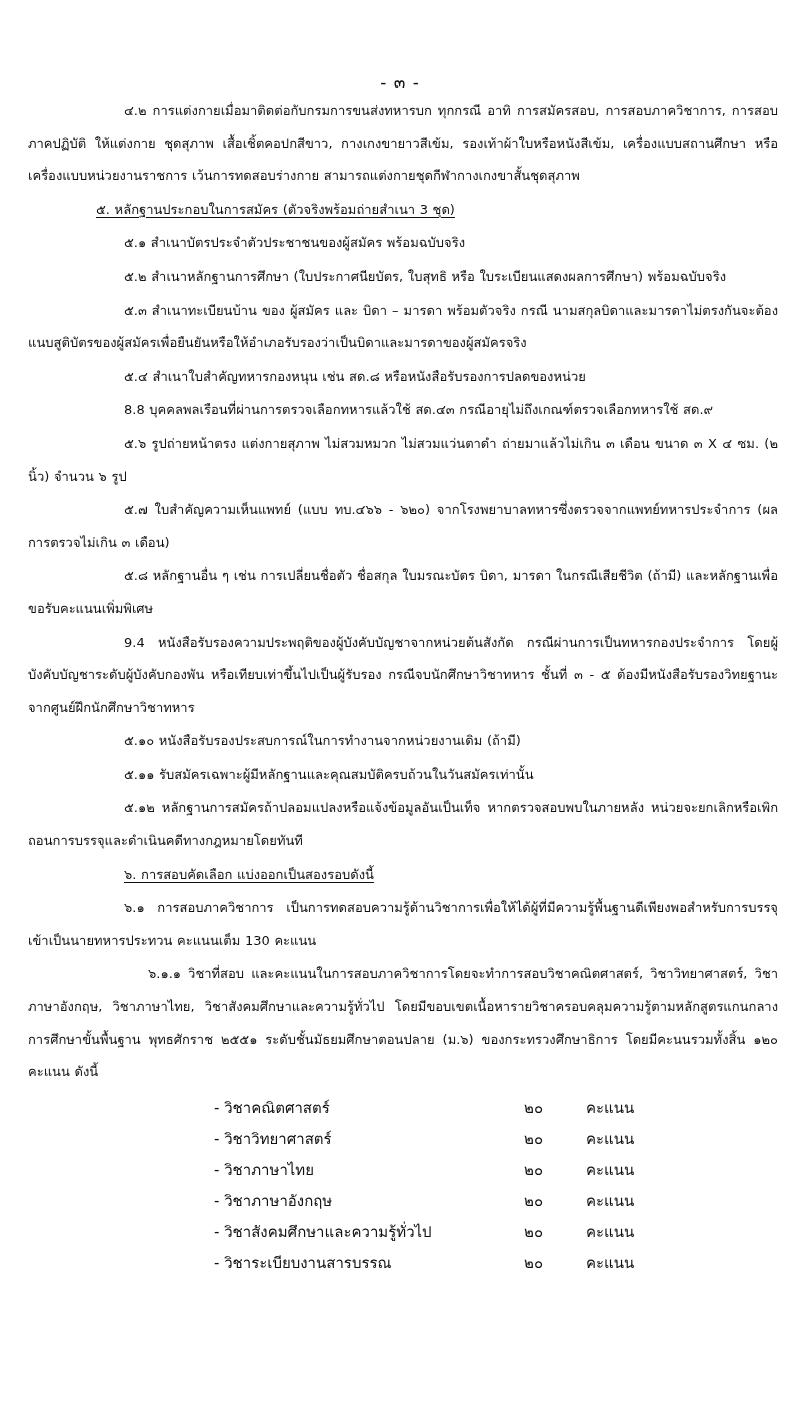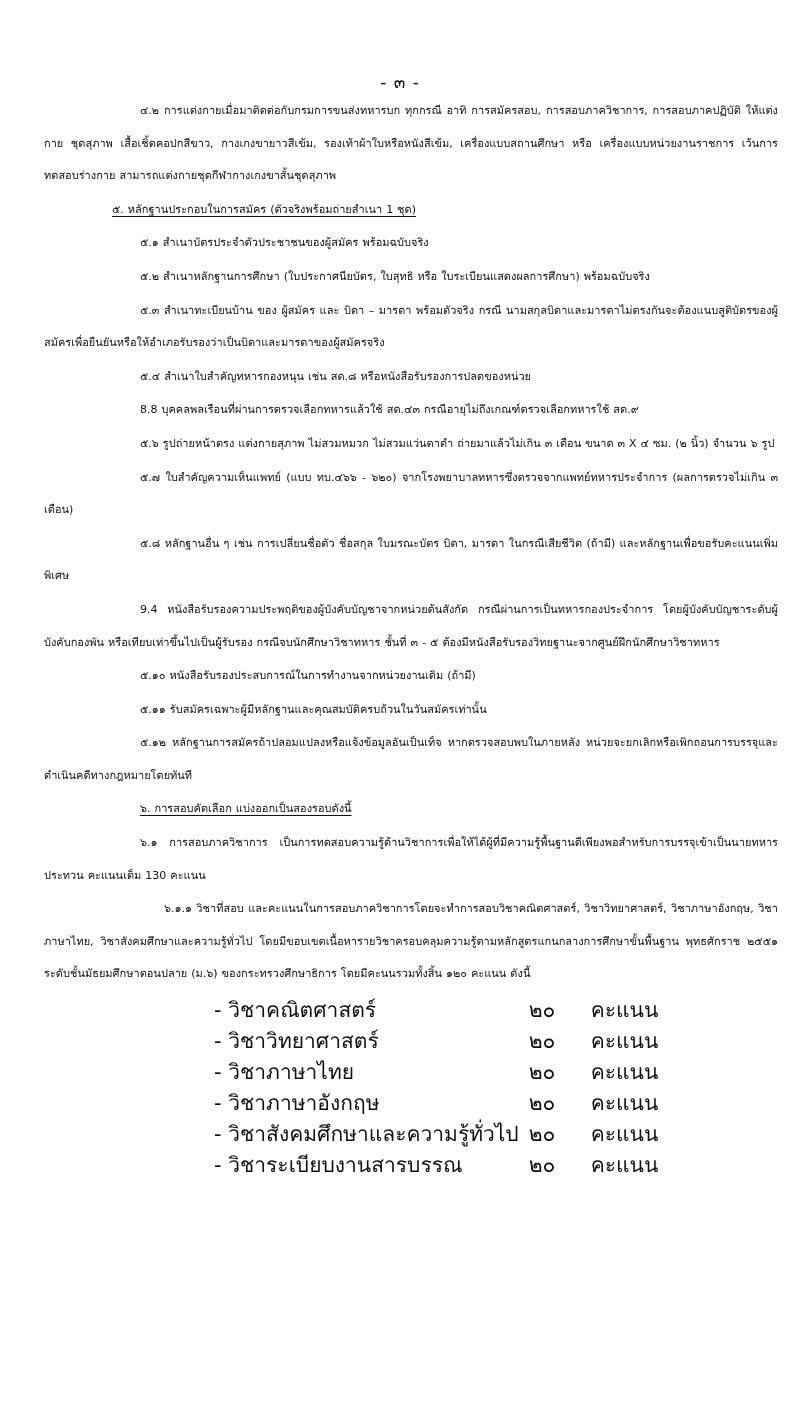--- a/index.html
+++ b/index.html
@@ -27,43 +27,43 @@
     letter-spacing: 1px;
     color: #111;
   }
   .body-text {
     margin: 0 auto;
     padding: 0 22px 0 28px;
     box-sizing: border-box;
     width: 800px;
   }
   p.para {
-    margin: 0 0 1px 16px;
-    font-size: 11px;
+    margin: 0 0 1px 0;
+    font-size: 13px;
     line-height: 32.6px;
     text-align: justify;
     text-justify: inter-word;
     color: #101010;
     word-spacing: 0.5px;
   }
   p.para.first-indent-2 { text-indent: 68px; }
   p.para.first-indent-3 { text-indent: 96px; }
   p.para.first-indent-4 { text-indent: 120px; }
   .underline {
     text-decoration: underline;
     text-underline-offset: 3px;
     text-decoration-thickness: 1px;
   }
   .score-table {
     margin-top: 4px;
     margin-left: 186px;
     border-collapse: collapse;
   }
   .score-table td {
-    font-size: 21px;
+    font-size: 15px;
     line-height: 31px;
     padding: 0;
     color: #101010;
     vertical-align: top;
     white-space: nowrap;
   }
   .score-table td.subject {
     width: 300px;
     padding-right: 10px;
   }
@@ -79,21 +79,21 @@
 <body>
 
 <div class="page">
 
   <div class="page-number">- ๓ -</div>
 
   <div class="body-text">
 
     <p class="para first-indent-3">๔.๒ การแต่งกายเมื่อมาติดต่อกับกรมการขนส่งทหารบก  ทุกกรณี อาทิ การสมัครสอบ, การสอบภาควิชาการ, การสอบภาคปฏิบัติ ให้แต่งกาย ชุดสุภาพ เสื้อเชิ้ตคอปกสีขาว, กางเกงขายาวสีเข้ม, รองเท้าผ้าใบหรือหนังสีเข้ม, เครื่องแบบสถานศึกษา หรือ เครื่องแบบหน่วยงานราชการ เว้นการทดสอบร่างกาย สามารถแต่งกายชุดกีฬากางเกงขาสั้นชุดสุภาพ</p>
 
-    <p class="para first-indent-2"><span class="underline">๕. หลักฐานประกอบในการสมัคร (ตัวจริงพร้อมถ่ายสำเนา 1 ชุด)</span></p>
+    <p class="para first-indent-2"><span class="underline">๕. หลักฐานประกอบในการสมัคร (ตัวจริงพร้อมถ่ายสำเนา 3 ชุด)</span></p>
 
     <p class="para first-indent-3">๕.๑ สำเนาบัตรประจำตัวประชาชนของผู้สมัคร พร้อมฉบับจริง</p>
 
     <p class="para first-indent-3">๕.๒ สำเนาหลักฐานการศึกษา (ใบประกาศนียบัตร, ใบสุทธิ หรือ ใบระเบียนแสดงผลการศึกษา) พร้อมฉบับจริง</p>
 
     <p class="para first-indent-3">๕.๓ สำเนาทะเบียนบ้าน ของ ผู้สมัคร และ บิดา – มารดา พร้อมตัวจริง กรณี นามสกุลบิดาและมารดาไม่ตรงกันจะต้องแนบสูติบัตรของผู้สมัครเพื่อยืนยันหรือให้อำเภอรับรองว่าเป็นบิดาและมารดาของผู้สมัครจริง</p>
 
     <p class="para first-indent-3">๕.๔ สำเนาใบสำคัญทหารกองหนุน เช่น สด.๘ หรือหนังสือรับรองการปลดของหน่วย</p>
 
     <p class="para first-indent-3">8.8 บุคคลพลเรือนที่ผ่านการตรวจเลือกทหารแล้วใช้ สด.๔๓ กรณีอายุไม่ถึงเกณฑ์ตรวจเลือกทหารใช้ สด.๙</p>

